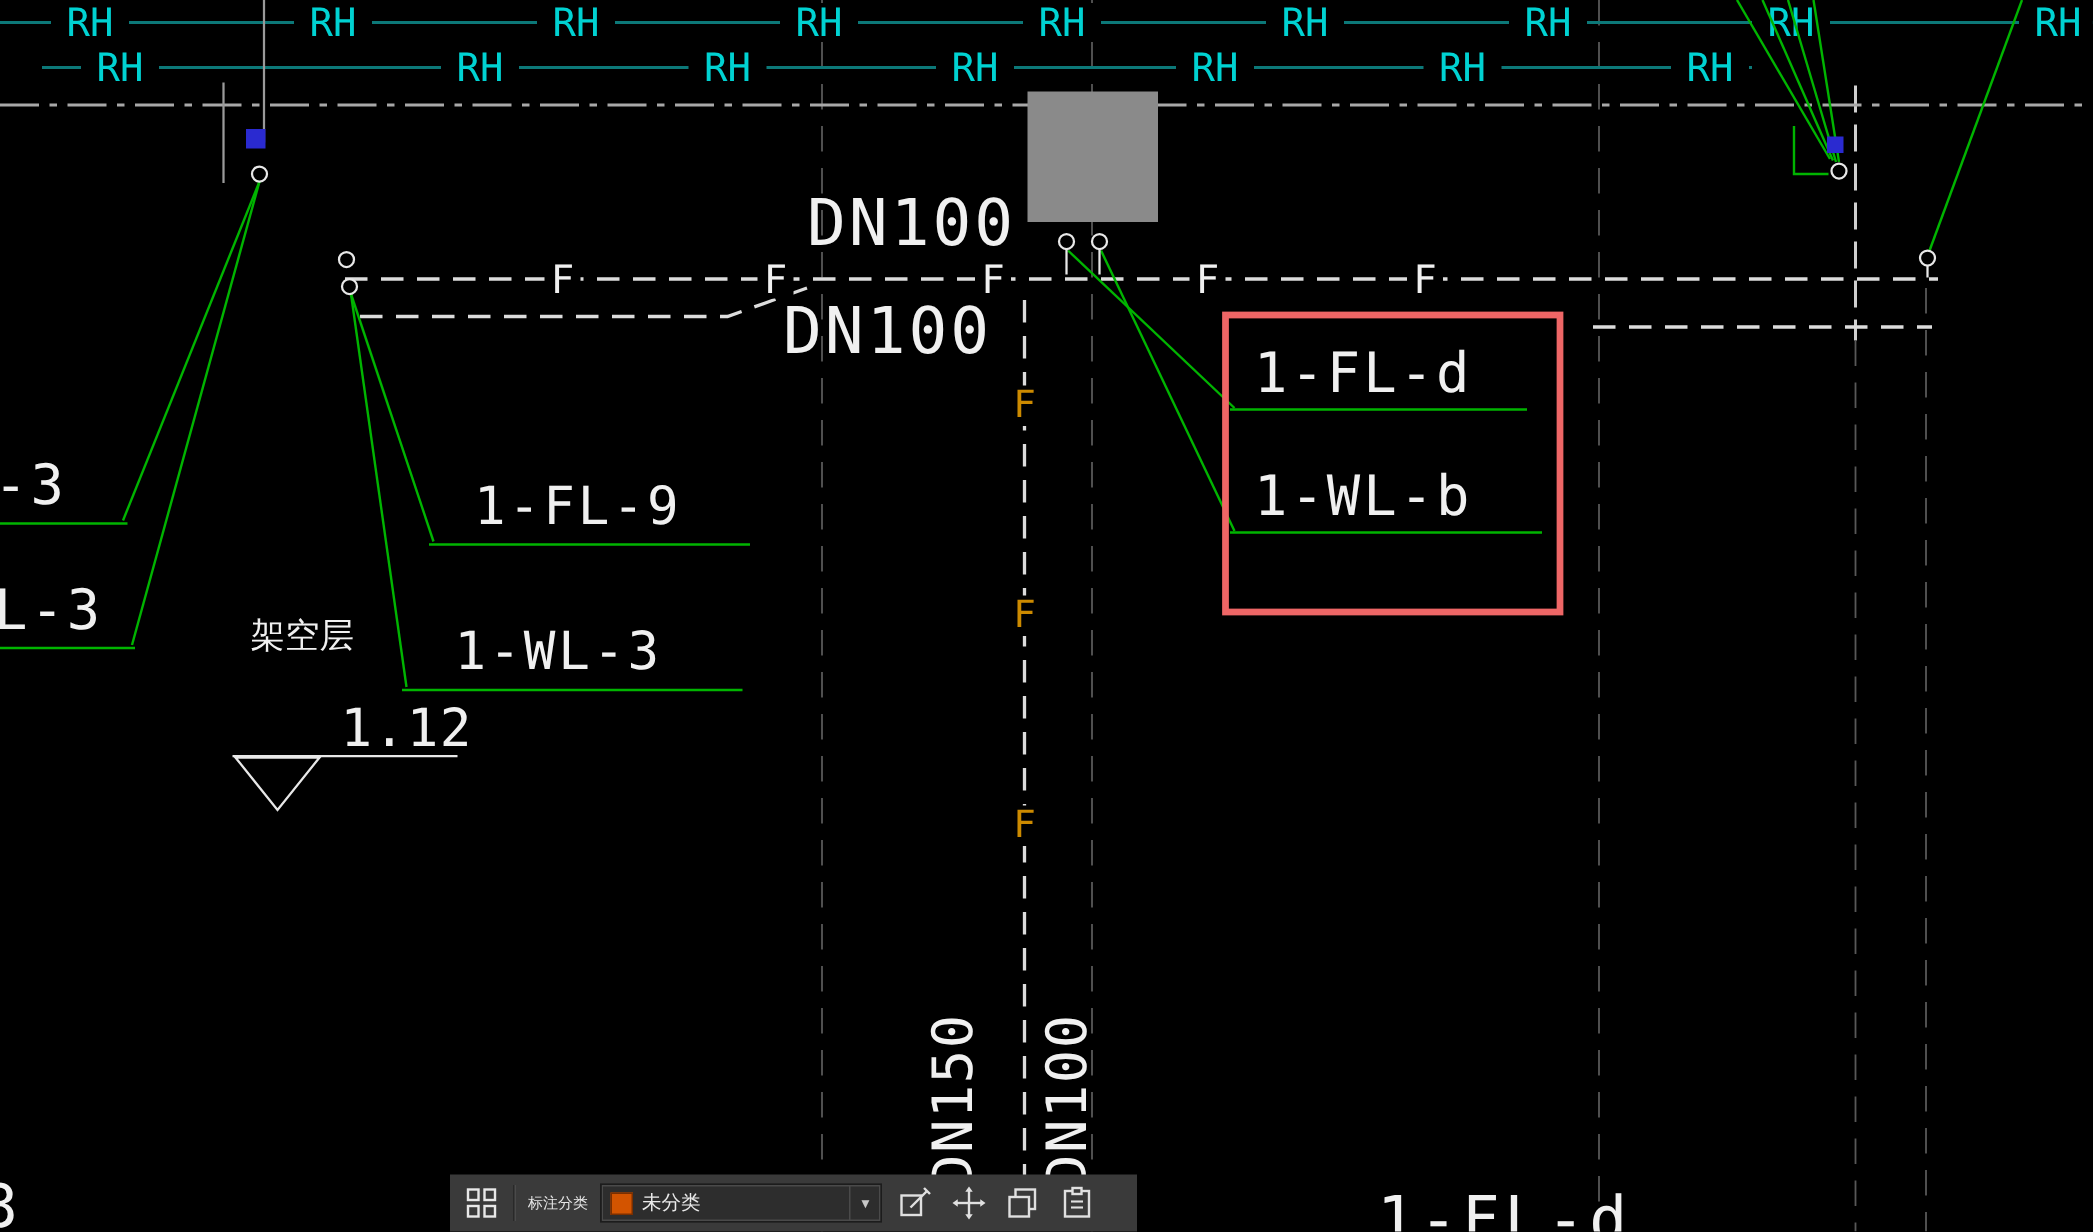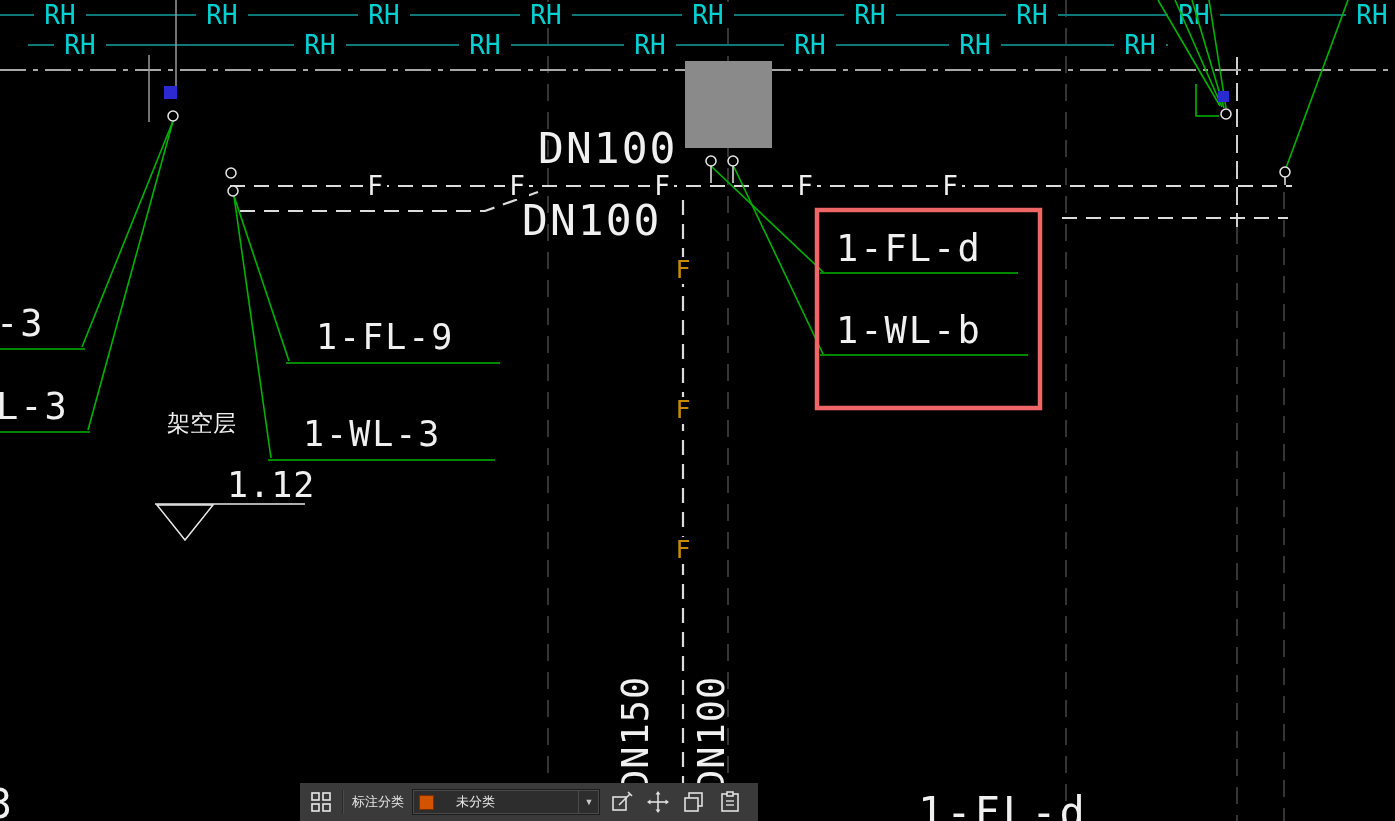--- a/index.html
+++ b/index.html
@@ -24,24 +24,24 @@
   .fvtxt{fill:#cc8a00;font-size:25px;}
 
   
   .toolbar{position:absolute;left:300px;top:783px;width:458px;height:38px;
     background:#3a3a3a;display:flex;align-items:center;box-sizing:border-box;
     padding:0 8px;gap:8px;}
   .tb-btn{background:transparent;border:none;padding:2px;display:flex;
     align-items:center;justify-content:center;cursor:pointer;}
   .tb-divider{width:1px;height:24px;background:#2525 25;background:#292929;
     border-right:1px solid #4a4a4a;}
-  .tb-label{color:#e6e6e6;font-size:13px;white-space:nowrap;}
+  .tb-label{color:#e6e6e6;font-size:10px;white-space:nowrap;}
   .dropdown{width:188px;height:26px;background:#2d2d2d;border:1px solid #1c1c1c;
     box-shadow:inset 0 0 0 1px #4a4a4a;display:flex;align-items:center;
-    padding:0 0 0 6px;box-sizing:border-box;gap:22px;cursor:pointer;}
+    padding:0 0 0 6px;box-sizing:border-box;gap:6px;cursor:pointer;}
   .swatch{width:13px;height:13px;background:#d35400;border:1px solid #7a2f00;
     flex:0 0 auto;}
   .dd-text{color:#eaeaea;font-size:13px;flex:1 1 auto;text-align:left;}
   .dd-arrow{color:#c8c8c8;font-size:9px;width:20px;height:24px;display:flex;
     align-items:center;justify-content:center;border-left:1px solid #4a4a4a;}
   .icon-svg{display:block;}
 </style>
 </head>
 <body>
 

